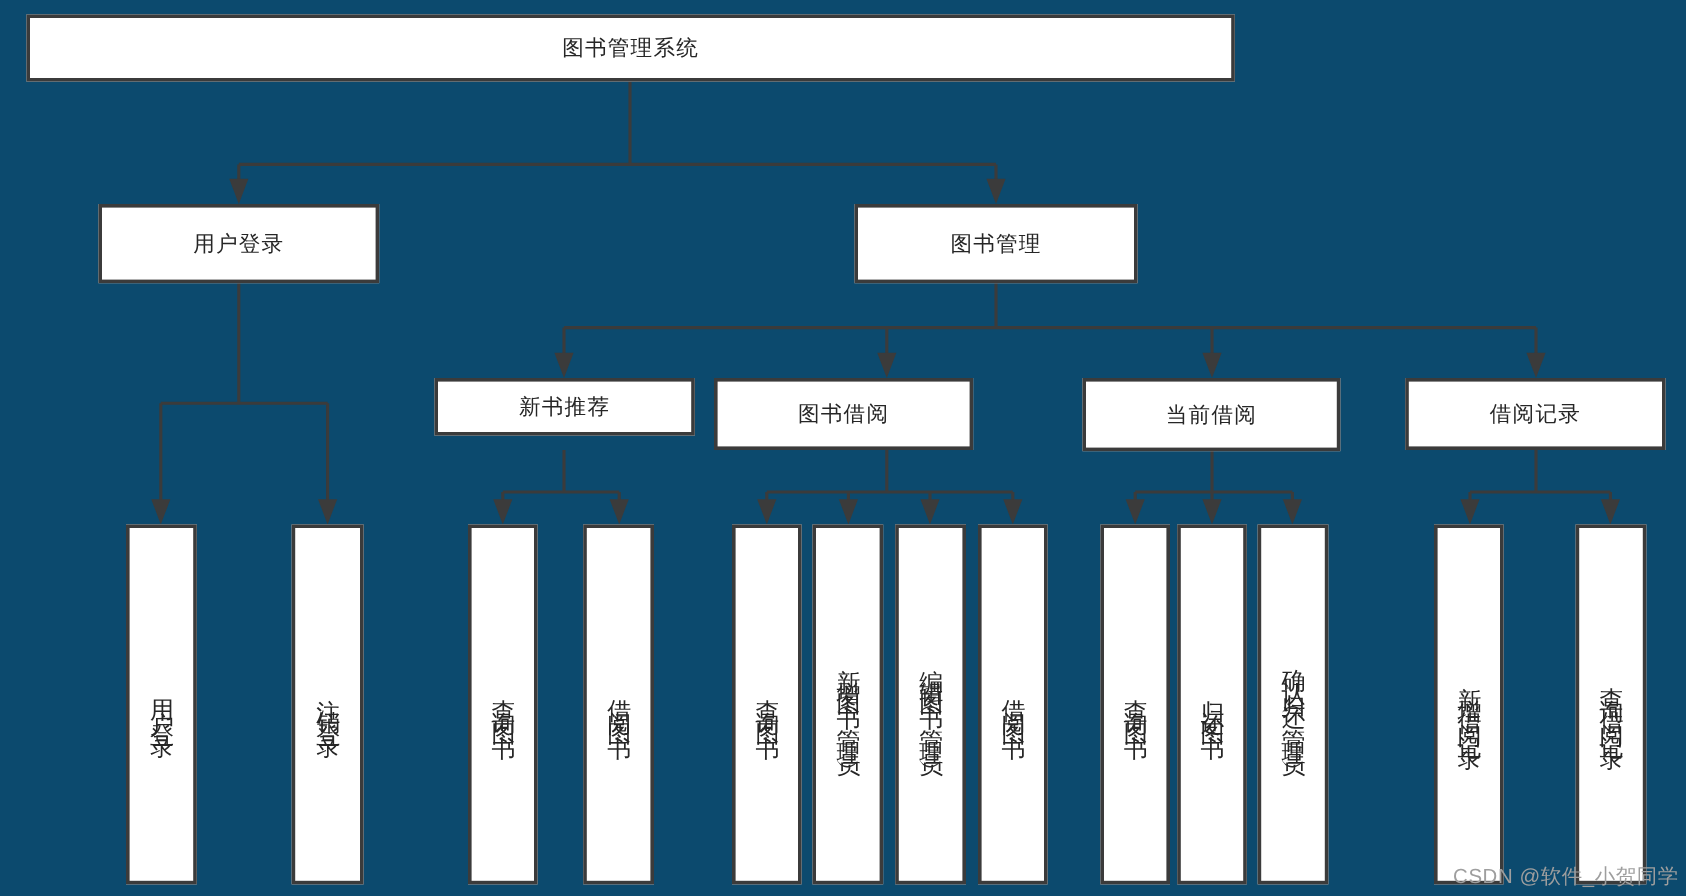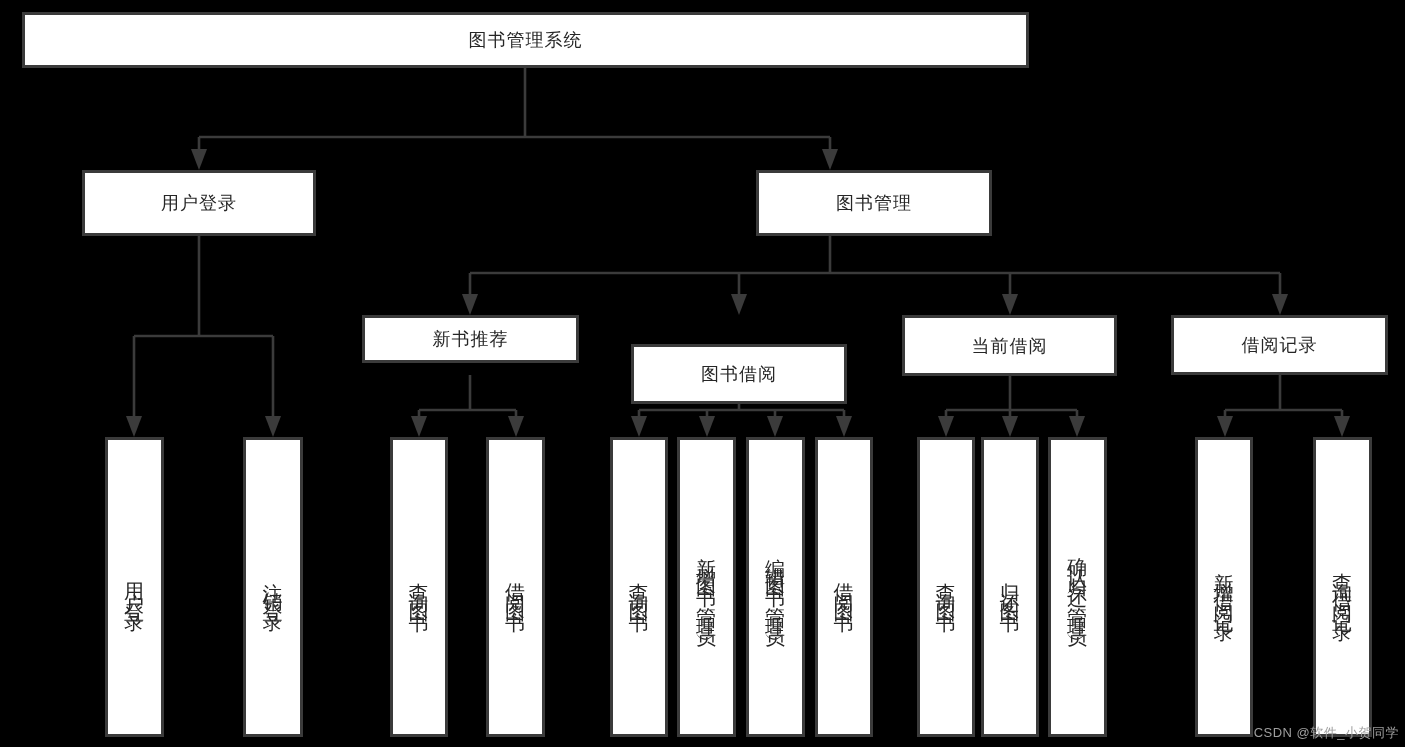--- a/index.html
+++ b/index.html
@@ -5,21 +5,21 @@
   html, body {
     margin: 0;
     padding: 0;
     background: #ffffff;
     font-family: "Liberation Sans", "DejaVu Sans", sans-serif;
   }
   #canvas {
     position: relative;
     width: 1405px;
     height: 747px;
-    background: #000000;
+    background: #0c4a6e;
     overflow: hidden;
   }
   #connectors {
     position: absolute;
     left: 0;
     top: 0;
     width: 1405px;
     height: 747px;
   }
   .node {
@@ -45,21 +45,21 @@
     line-height: 1;
     white-space: nowrap;
   }
   .root .label {
     font-size: 18px;
   }
   .watermark {
     position: absolute;
     right: 6px;
     bottom: 5px;
-    font-size: 13px;
+    font-size: 17px;
     color: #9e9e9e;
     letter-spacing: 0.5px;
     white-space: nowrap;
   }
 </style>
 </head>
 <body>
 
 <div id="canvas">
 
@@ -96,28 +96,28 @@
     </g>
   </svg>
 
   <div class="node hnode root" style="left:22px; top:12px; width:1007px; height:56px;">
     <span class="label">图书管理系统</span>
   </div>
 
   <div class="node hnode" style="left:82px; top:170px; width:234px; height:66px;">
     <span class="label">用户登录</span>
   </div>
-  <div class="node hnode" style="left:712px; top:170px; width:236px; height:66px;margin-left:44px;">
+  <div class="node hnode" style="left:712px; top:170px; width:236px; height:66px;">
     <span class="label">图书管理</span>
   </div>
 
   <div class="node hnode" style="left:362px; top:315px; width:217px; height:48px;">
     <span class="label">新书推荐</span>
   </div>
-  <div class="node hnode" style="left:631px; top:315px; width:216px; height:60px;margin-top:29px;">
+  <div class="node hnode" style="left:595px; top:315px; width:216px; height:60px;">
     <span class="label">图书借阅</span>
   </div>
   <div class="node hnode" style="left:902px; top:315px; width:215px; height:61px;">
     <span class="label">当前借阅</span>
   </div>
   <div class="node hnode" style="left:1171px; top:315px; width:217px; height:60px;">
     <span class="label">借阅记录</span>
   </div>
 
   <div class="node vnode" style="left:105px; top:437px; width:59px; height:300px;">

